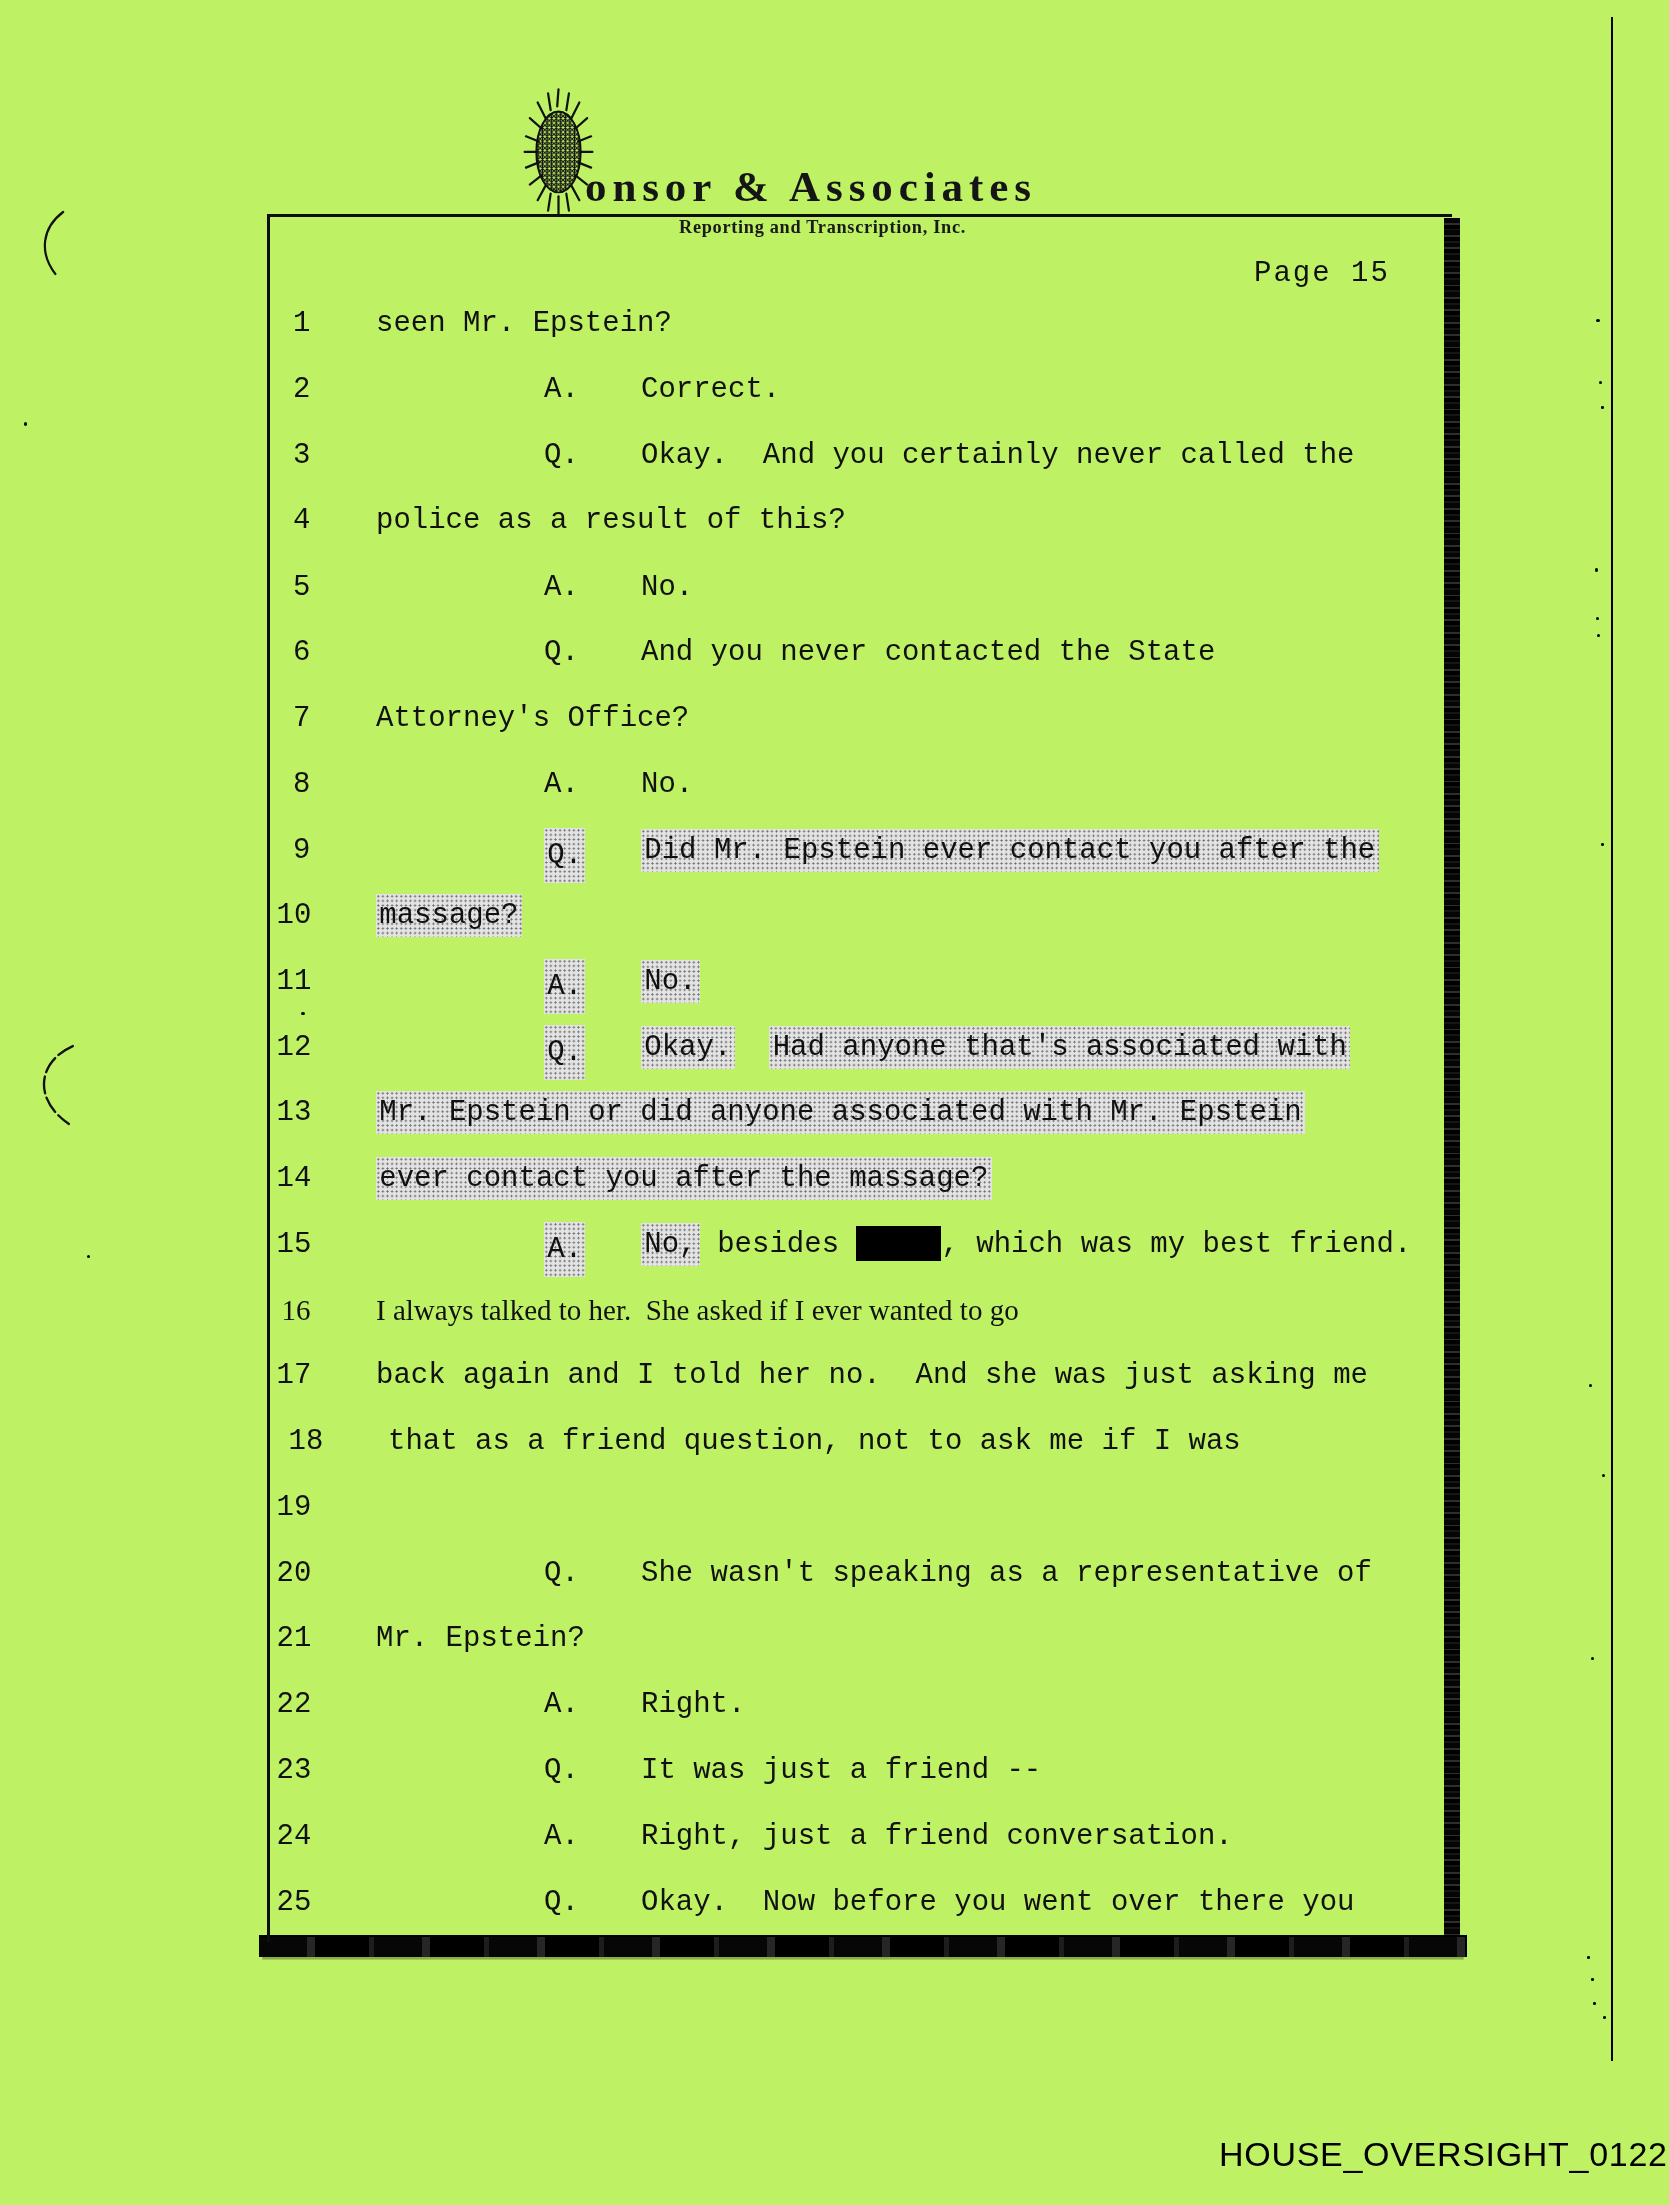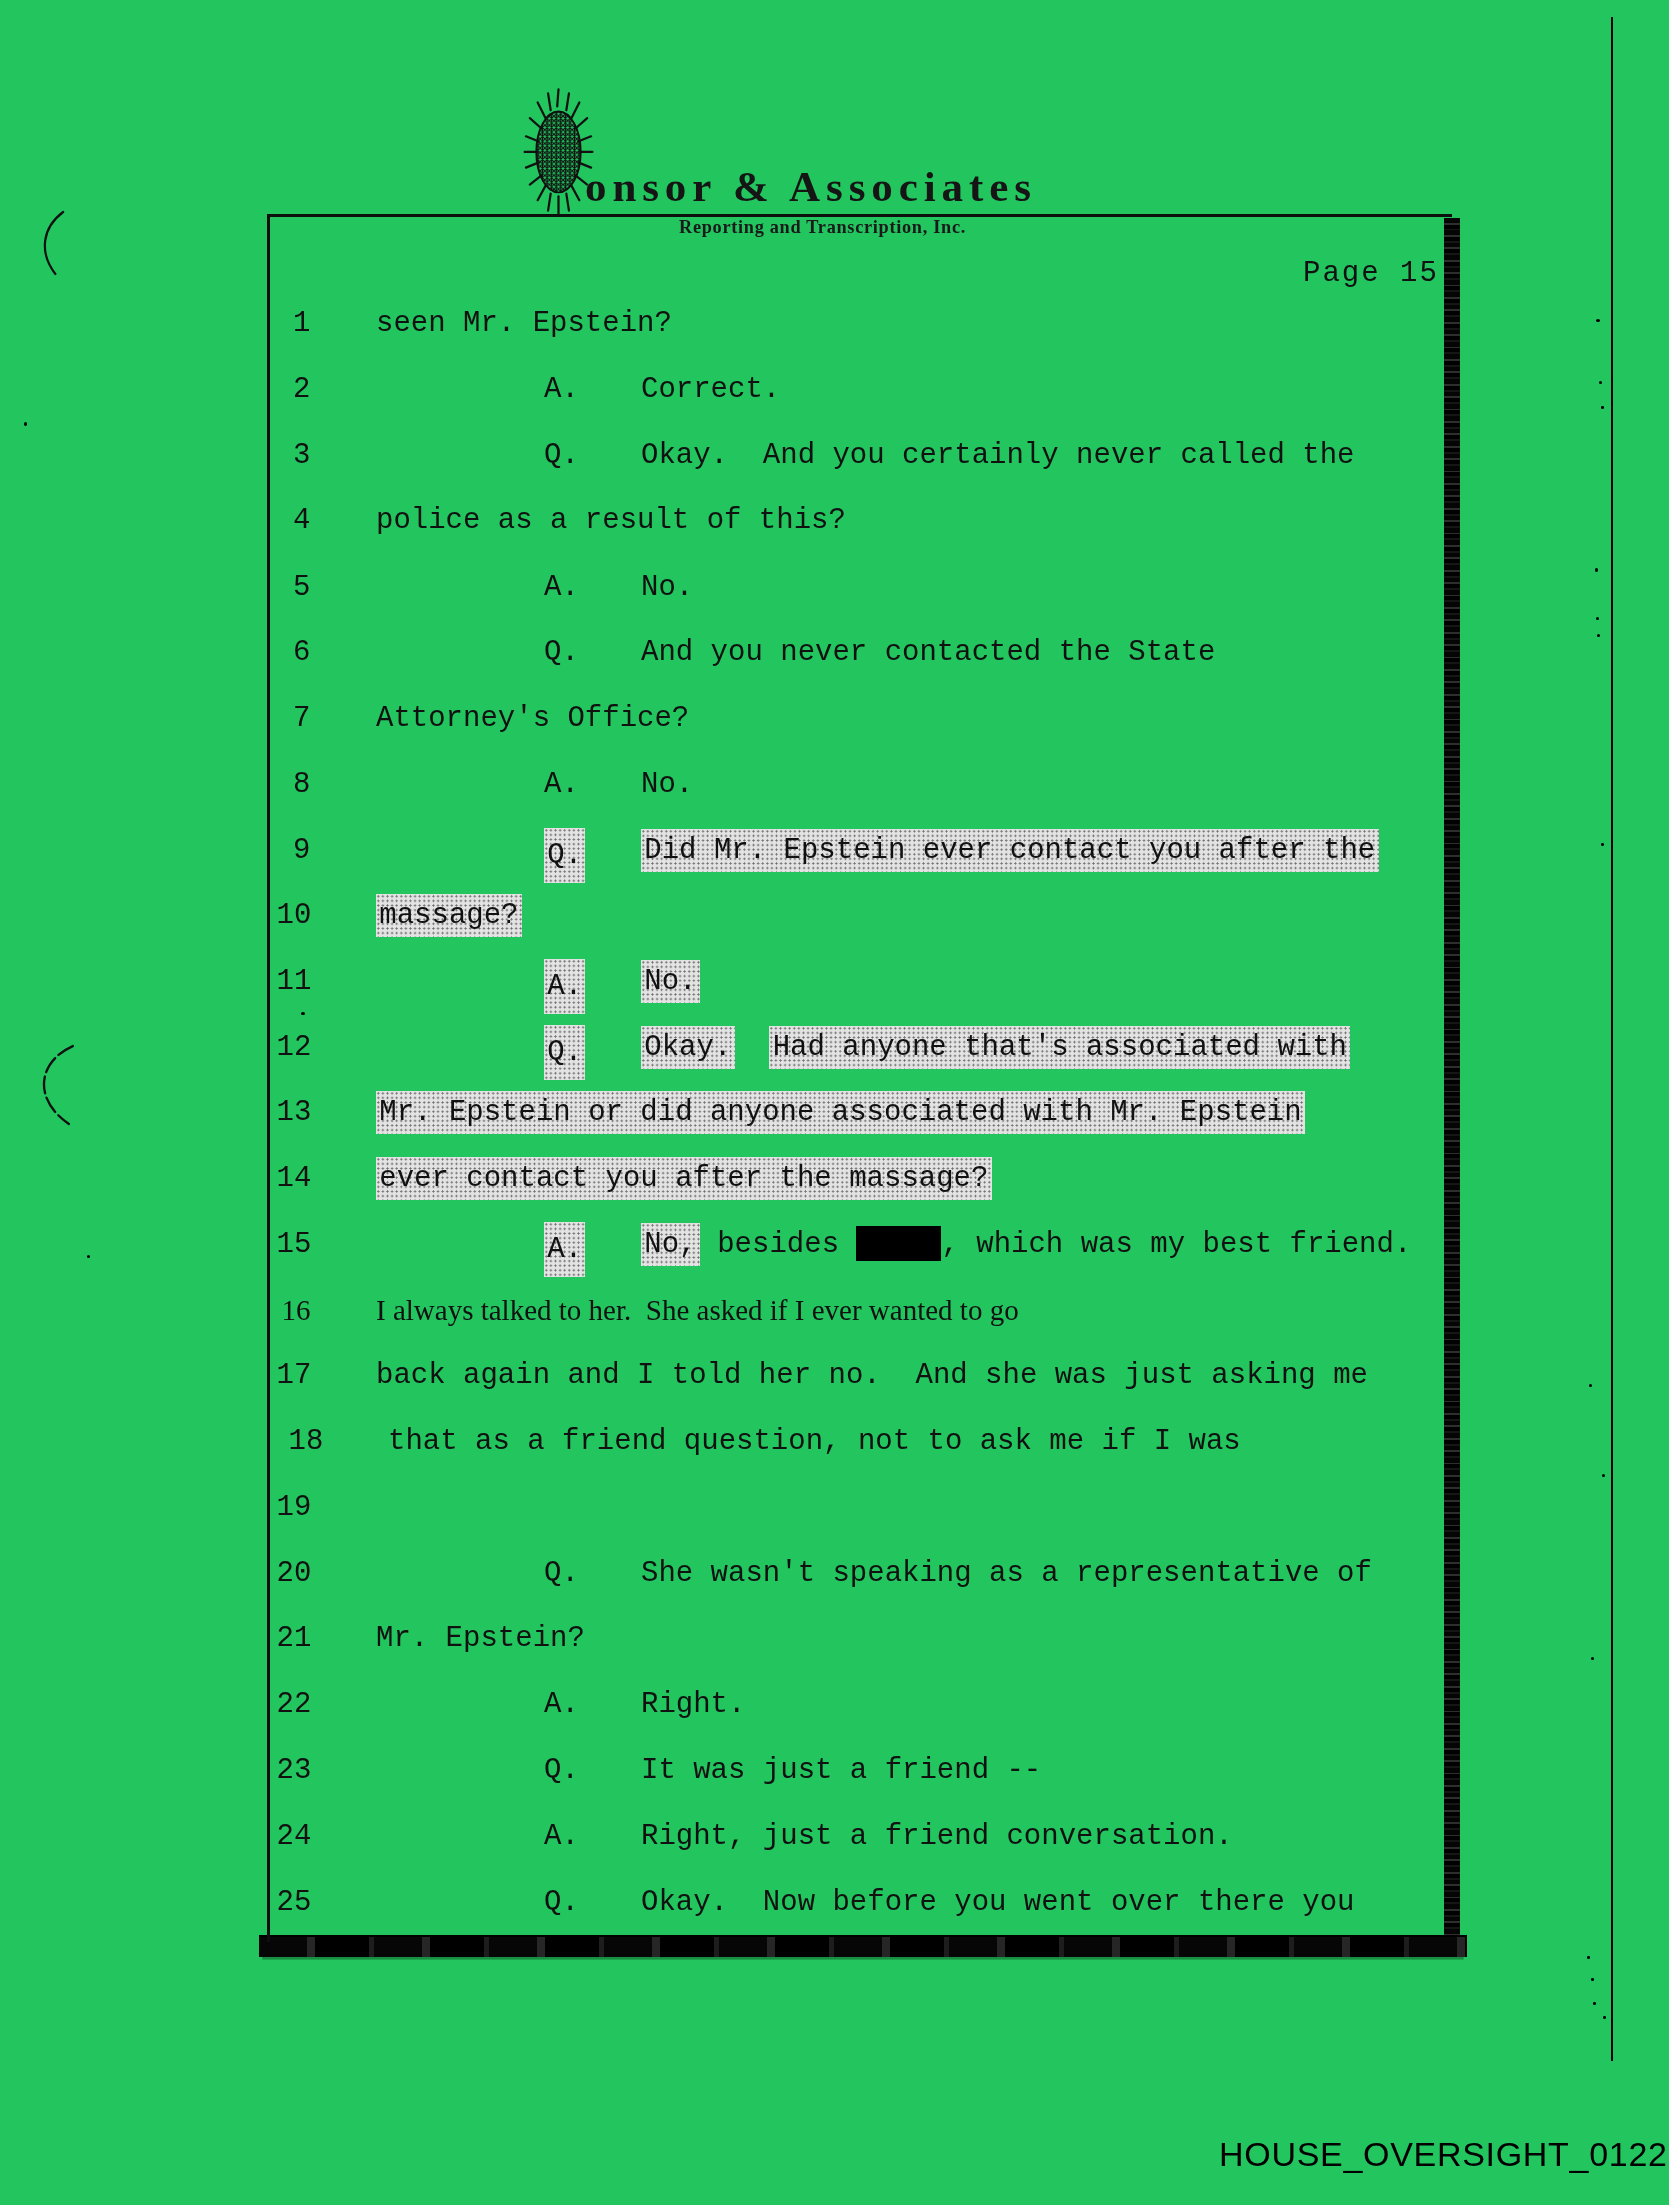--- a/index.html
+++ b/index.html
@@ -1,16 +1,16 @@
 <!DOCTYPE html>
 <html style="font-size:10.5px"><head>
 <meta charset="utf-8">
 <style>
   html,body{margin:0;padding:0;background:#fff;}
-  #page{position:relative;width:1669px;height:2205px;background:#22c55e;overflow:hidden;
+  #page{position:relative;width:1669px;height:2205px;background:#bef264;overflow:hidden;
         font-family:"Liberation Mono","DejaVu Sans Mono",monospace;color:#111;}
 
   
   #logo-sun{position:absolute;left:522px;top:84px;width:73px;height:132px;}
   #company-name{position:absolute;left:585px;top:162px;font-family:"Liberation Serif","DejaVu Serif",serif;
         font-weight:bold;font-size:43px;letter-spacing:5.9px;color:#151515;}
   #company-sub{position:absolute;left:679px;top:217px;font-family:"Liberation Serif","DejaVu Serif",serif;
         font-weight:bold;font-size:18.3px;letter-spacing:0.7px;color:#1a1a1a;}
 
   
@@ -18,21 +18,21 @@
         border-left:3.3px solid #0e0e0e;border-top:3.9px solid #0e0e0e;}
   #right-band{position:absolute;left:1444px;top:218px;width:15.7px;height:1736px;
         background:repeating-linear-gradient(180deg,#050505 0 4.6px,#2e2e2e 4.6px 6.5px,#000 6.5px 10.5px,#161616 10.5px 12.4px);}
   #bottom-band{position:absolute;left:259px;top:1935px;width:1208px;height:19.6px;
         border-top:2.6px solid #000;
         background:repeating-linear-gradient(90deg,#060606 0 48px,#262626 48px 56px,#000 56px 110px,#1d1d1d 110px 115px);
         box-shadow:0 5.9px 0 -3.3px rgba(0,0,0,0.28);}
   #page-edge-line{position:absolute;left:1611px;top:17px;width:2px;height:2044px;background:#000;}
 
   
-  #page-label{position:absolute;left:1303px;top:257px;font-size:29px;letter-spacing:2px;}
+  #page-label{position:absolute;left:1254px;top:257px;font-size:29px;letter-spacing:2px;}
 
   
   .row{position:absolute;left:0;height:45px;line-height:45px;font-size:29px;white-space:pre;width:1172px;}
   .num{position:absolute;left:6.5px;width:34px;text-align:right;display:inline-block;}
   .speaker{position:absolute;left:274px;}
   .txt{position:absolute;}
   .txt.qa{left:371px;} .txt.flush{left:106px;}
   .hl{background-color:#e3e3e3;background-image:radial-gradient(circle,#6f6f6f 0.9px,transparent 1px);
       background-size:4.6px 4.6px;padding:5.2px 3.3px;}
   .redact{display:inline-block;width:85px;height:35px;background:#000;vertical-align:-8.5px;}

